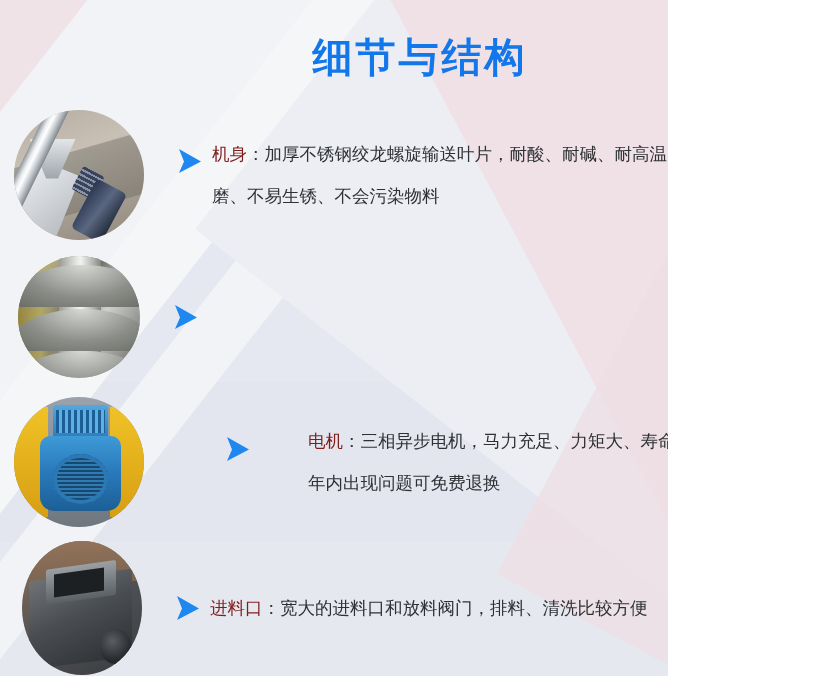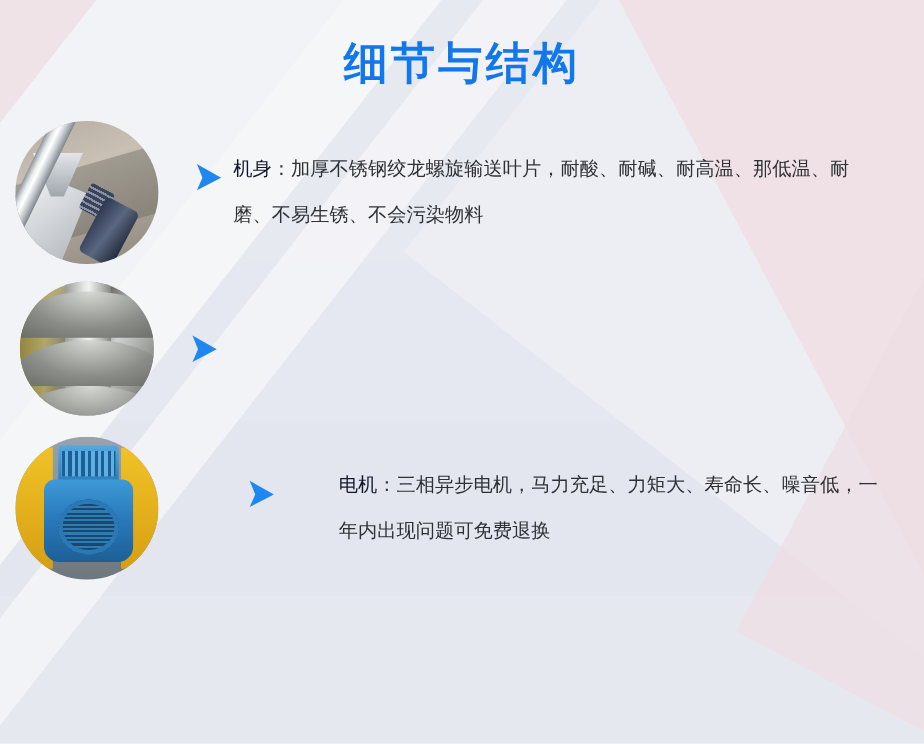--- a/index.html
+++ b/index.html
@@ -9,21 +9,21 @@
   }
   body {
     width: 840px;
     height: 676px;
     overflow: hidden;
     font-family: "DejaVu Sans", "Liberation Sans", sans-serif;
   }
 
   #page {
     position: relative;
-    width: 840px;
+    width: 668px;
     height: 676px;
     background: #e6e9f0;
     overflow: hidden;
   }
 
   
   .bg-layer {
     position: absolute;
     inset: 0;
     overflow: hidden;
@@ -164,21 +164,21 @@
 
   .desc {
     flex: 1 1 auto;
     padding-right: 42px;
     font-size: 17.5px;
     line-height: 42px;
     color: #2e3134;
     font-family: "DejaVu Sans", "Liberation Sans", sans-serif;
   }
   .desc .key {
-    color: #0f172a;
+    color: #7f1d1d;
   }
   .desc .sep {
     color: #33363a;
   }
 
   
   .photo { position: absolute; inset: 0; }
 
   
   .p1 { background: linear-gradient(160deg,#b4aca2 0%,#c8c0b4 35%,#a79e93 70%,#8e867c 100%); }
@@ -365,14 +365,33 @@
     <div class="arrow-wrap">
       <svg width="30" height="30" viewBox="0 0 30 30" aria-hidden="true">
         <path d="M5 3 L27 15.5 L5 27 L10 15.5 Z" fill="#1e88f0"></path>
       </svg>
     </div>
     <div class="desc">
       <span class="key">电机</span><span class="sep">：</span><span>三相异步电机，马力充足、力矩大、寿命长、噪音低，一年内出现问题可免费退换</span>
     </div>
   </div>
 
+  <div class="row row-4">
+    <div class="thumb">
+      <div class="photo p4">
+        <div class="ground"></div>
+        <div class="body"></div>
+        <div class="collar"></div>
+        <div class="mouth"></div>
+        <div class="knob"></div>
+      </div>
+    </div>
+    <div class="arrow-wrap">
+      <svg width="30" height="30" viewBox="0 0 30 30" aria-hidden="true">
+        <path d="M5 3 L27 15.5 L5 27 L10 15.5 Z" fill="#1e88f0"></path>
+      </svg>
+    </div>
+    <div class="desc">
+      <span class="key">进料口</span><span class="sep">：</span><span>宽大的进料口和放料阀门，排料、清洗比较方便</span>
+    </div>
+  </div>
 
 </div>
 
 </body></html>

